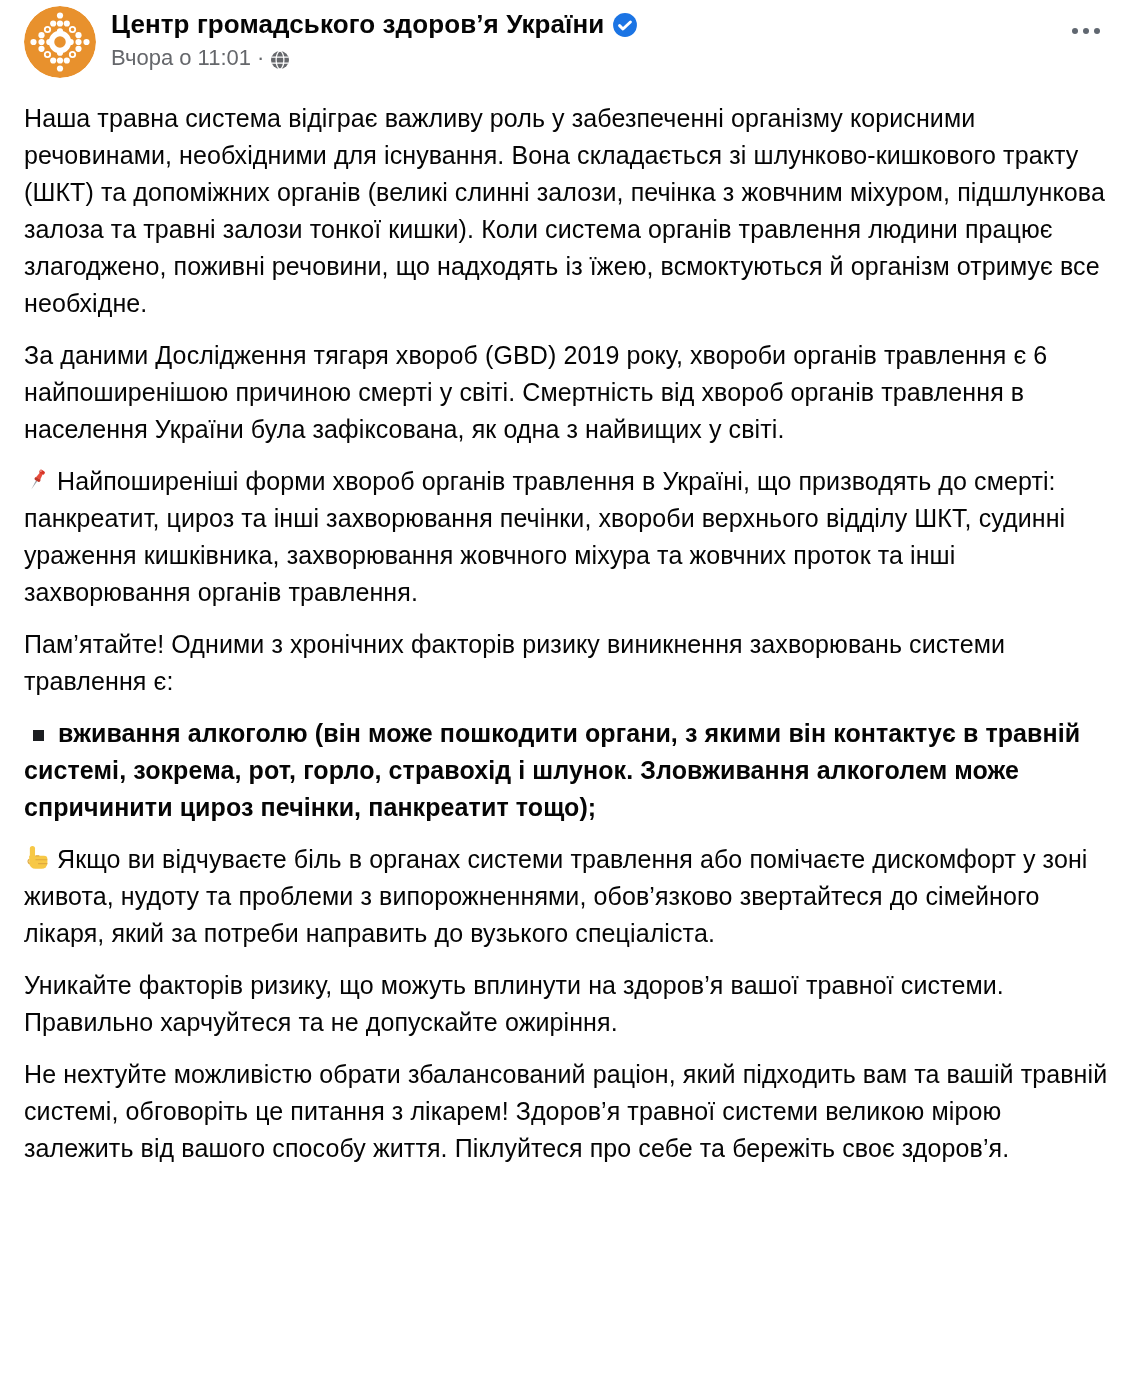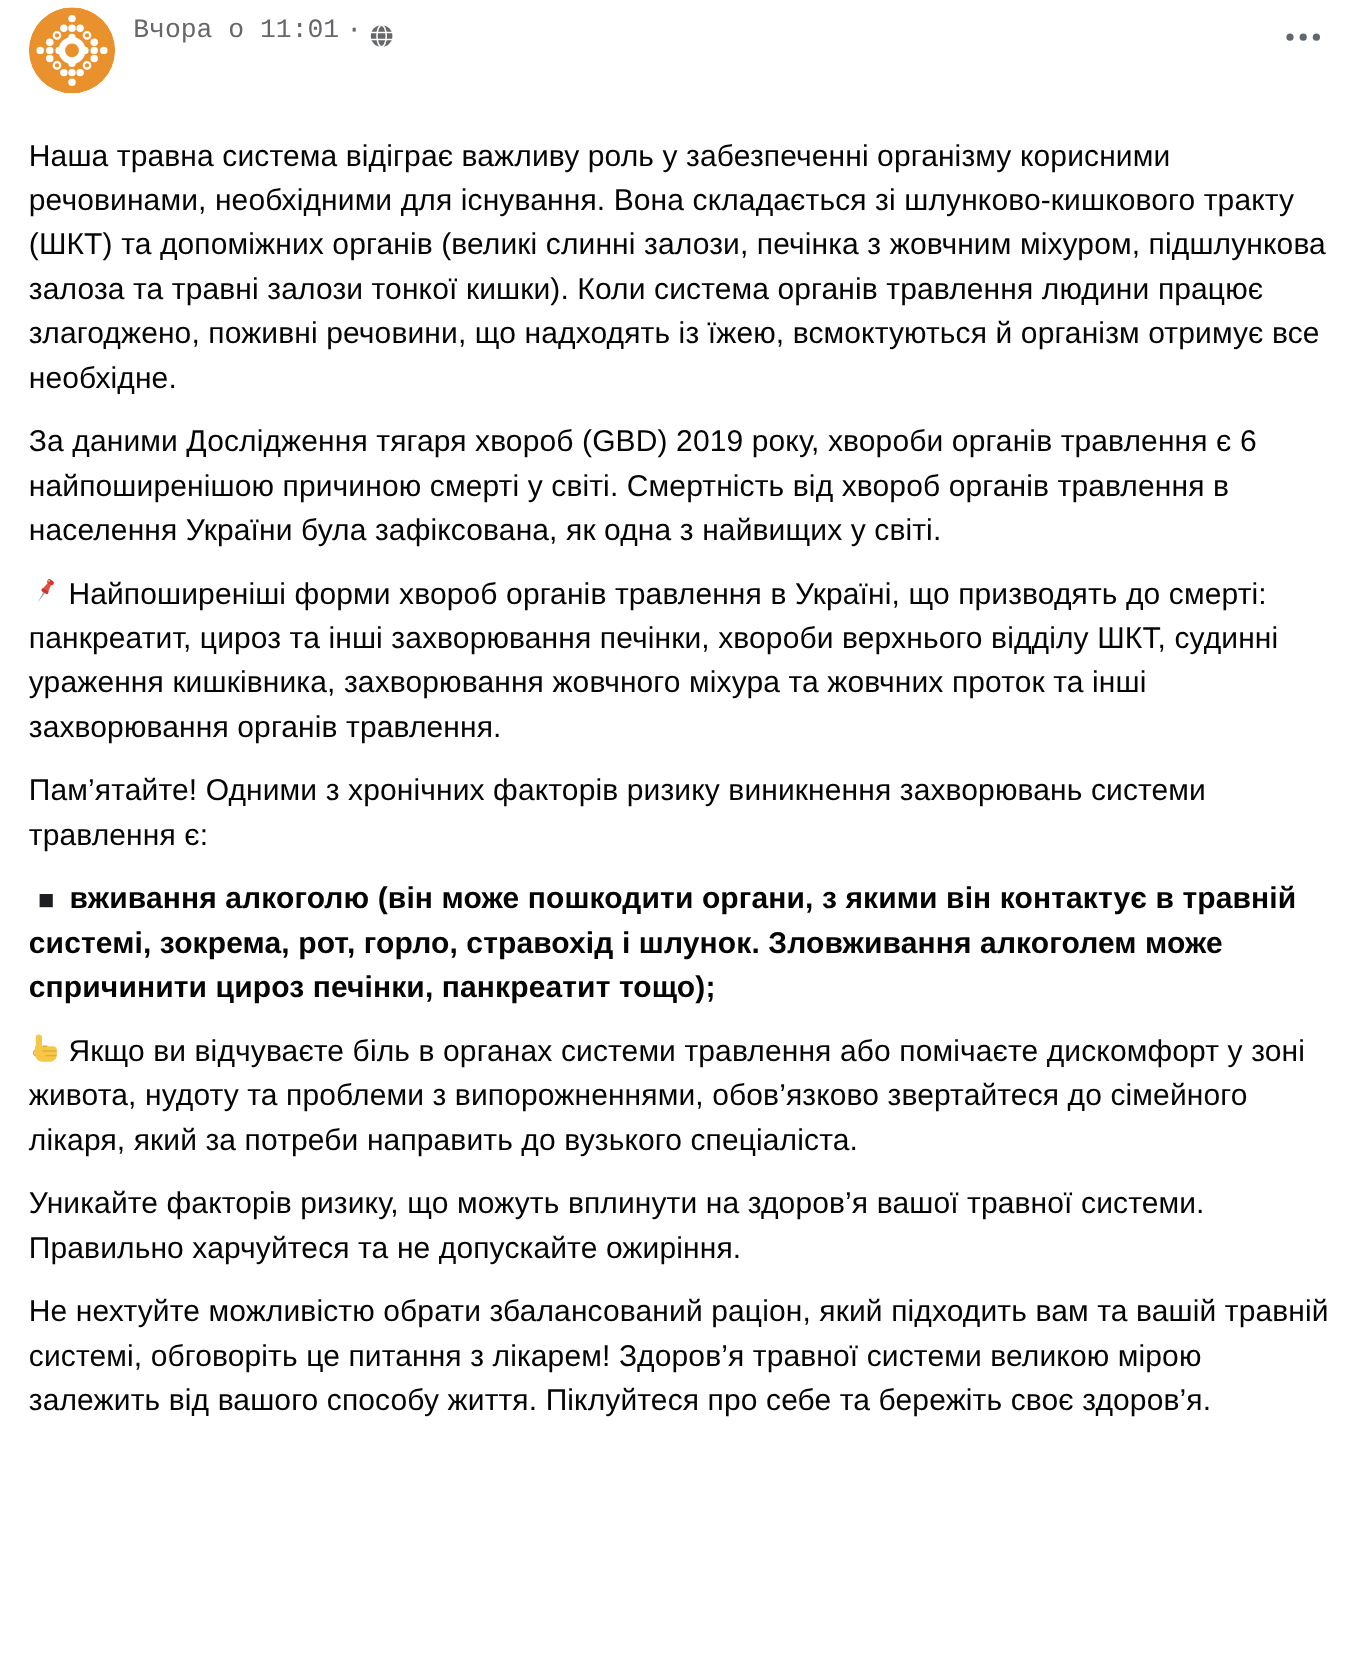--- a/index.html
+++ b/index.html
@@ -23,38 +23,38 @@
     overflow: hidden; flex: 0 0 72px; cursor: pointer;
   }
   .header-text { margin-left: 15px; padding-top: 2px; }
   .name-row { display: flex; align-items: center; gap: 8px; }
   .page-name {
     font-size: 26px; font-weight: 700; color: #050505;
     line-height: 32px; cursor: pointer; letter-spacing: 0.1px;
   }
   .badge { width: 26px; height: 26px; display: inline-block; margin-top: 2px; }
   .meta-row {
-    display: flex; align-items: flex-end; gap: 6px;
-    margin-top: 4px; color: #65676B; font-size: 22px; line-height: 28px; font-family: Liberation Mono, monospace;
+    display: flex; align-items: center; gap: 6px;
+    margin-top: 4px; color: #65676B; font-size: 22px; line-height: 28px;
   }
   .dot-sep { color: #65676B; }
   .globe { width: 20px; height: 20px; display: inline-block; margin-top: 2px; }
   .more-btn {
     position: absolute; top: 18px; right: 28px;
     display: flex; gap: 5px; padding: 10px 4px; cursor: pointer;
     border-radius: 6px;
   }
   .more-btn i {
     width: 6px; height: 6px; border-radius: 50%; background: #606770; display: block;
   }
 
   
   .post-body { padding: 18px 24px 0 24px; }
   .post-body p {
-    margin: 16px 0 15px 0;
+    margin: 4px 0 15px 0;
     font-size: 25px;
     line-height: 37px;
     letter-spacing: 0.1px;
     color: #050505;
   }
   .post-body p:last-child { margin-bottom: 4px; }
   p.bullet { text-indent: 9px; font-weight: bold; }
   .sq {
     display: inline-block; width: 11px; height: 11px;
     background: #1c1e21; margin-right: 14px; vertical-align: 1px;
@@ -109,20 +109,29 @@
 
           <circle cx="23.5" cy="23.5" r="2.7" fill="none" stroke="#ffffff" stroke-width="1.8"></circle>
           <circle cx="48.5" cy="23.5" r="2.7" fill="none" stroke="#ffffff" stroke-width="1.8"></circle>
           <circle cx="23.5" cy="48.5" r="2.7" fill="none" stroke="#ffffff" stroke-width="1.8"></circle>
           <circle cx="48.5" cy="48.5" r="2.7" fill="none" stroke="#ffffff" stroke-width="1.8"></circle>
         </g>
       </svg>
     </div>
 
     <div class="header-text">
+      <div class="name-row">
+        <span class="page-name">Центр громадського здоров’я України</span>
+        <span class="badge">
+          <svg viewBox="0 0 24 24" width="26" height="26">
+            <circle cx="12" cy="12" r="11" fill="#1B74E4"></circle>
+            <path d="M7 12.6 l3.1 3.1 L17 9.2" fill="none" stroke="#ffffff" stroke-width="2.7" stroke-linecap="round" stroke-linejoin="round"></path>
+          </svg>
+        </span>
+      </div>
       <div class="meta-row">
         <span>Вчора о 11:01</span>
         <span class="dot-sep">·</span>
         <span class="globe">
           <svg viewBox="0 0 16 16" width="20" height="20">
             <circle cx="8" cy="8" r="7.2" fill="#65676B"></circle>
             <g stroke="#ffffff" stroke-width="1" fill="none">
               <ellipse cx="8" cy="8" rx="3.1" ry="7.2"></ellipse>
               <path d="M1 5.6 h14 M1 10.4 h14"></path>
             </g>

